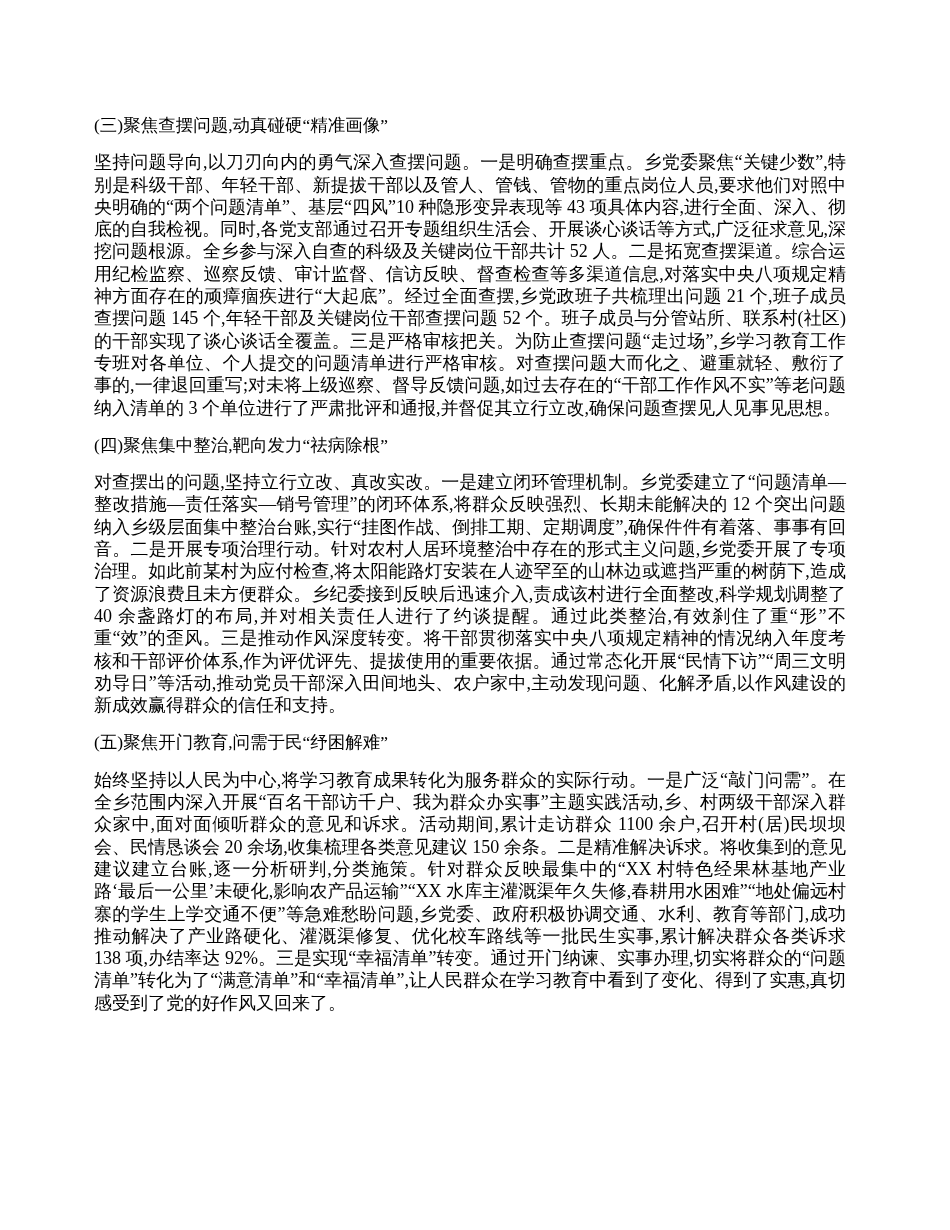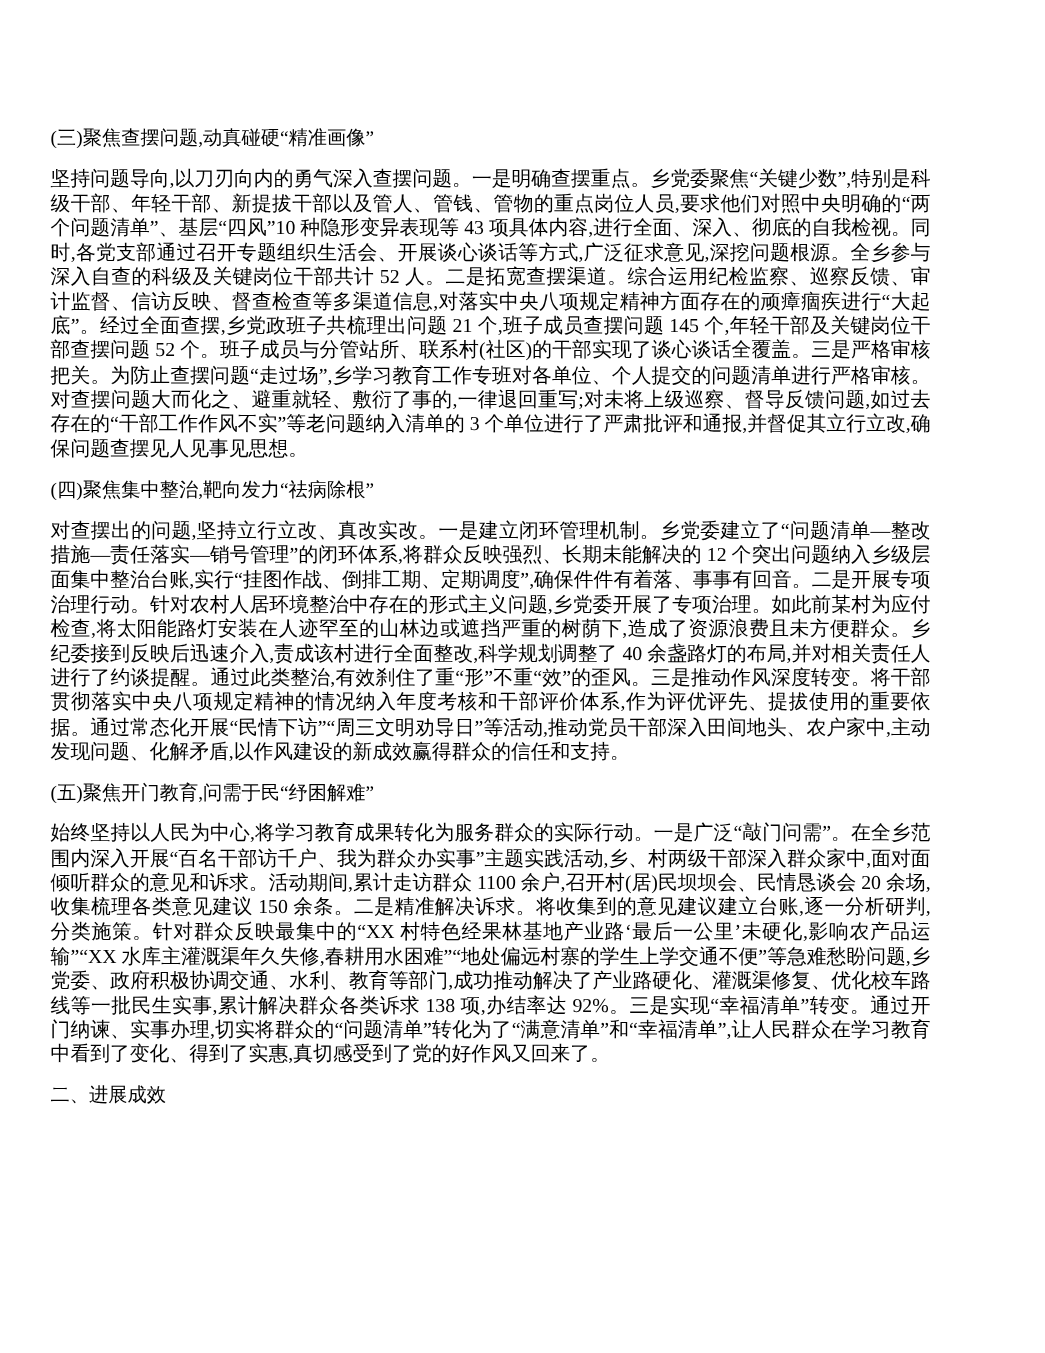--- a/index.html
+++ b/index.html
@@ -12,21 +12,21 @@
     height: 1230px;
     overflow: hidden;
     color: #000000;
     
     font-family: "Liberation Serif", "DejaVu Sans", sans-serif;
   }
   .page {
     box-sizing: border-box;
     width: 950px;
     height: 1230px;
-    padding: 114px 104px 40px 46px;
+    padding: 114px 104px 40px 94px;
     background: #ffffff;
   }
   .sec-heading {
     font-size: 17.5px;
     line-height: 22.3px;
     font-weight: normal;
     margin: 0 0 15px 0;
     white-space: pre-wrap;
   }
   .sec-body {
@@ -53,17 +53,14 @@
   <section>
     <h2 class="sec-heading">(四)聚焦集中整治,靶向发力“祛病除根”</h2>
     <p class="sec-body">对查摆出的问题,坚持立行立改、真改实改。一是建立闭环管理机制。乡党委建立了“问题清单—整改措施—责任落实—销号管理”的闭环体系,将群众反映强烈、长期未能解决的 12 个突出问题纳入乡级层面集中整治台账,实行“挂图作战、倒排工期、定期调度”,确保件件有着落、事事有回音。二是开展专项治理行动。针对农村人居环境整治中存在的形式主义问题,乡党委开展了专项治理。如此前某村为应付检查,将太阳能路灯安装在人迹罕至的山林边或遮挡严重的树荫下,造成了资源浪费且未方便群众。乡纪委接到反映后迅速介入,责成该村进行全面整改,科学规划调整了 40 余盏路灯的布局,并对相关责任人进行了约谈提醒。通过此类整治,有效刹住了重“形”不重“效”的歪风。三是推动作风深度转变。将干部贯彻落实中央八项规定精神的情况纳入年度考核和干部评价体系,作为评优评先、提拔使用的重要依据。通过常态化开展“民情下访”“周三文明劝导日”等活动,推动党员干部深入田间地头、农户家中,主动发现问题、化解矛盾,以作风建设的新成效赢得群众的信任和支持。</p>
   </section>
 
   <section>
     <h2 class="sec-heading">(五)聚焦开门教育,问需于民“纾困解难”</h2>
     <p class="sec-body">始终坚持以人民为中心,将学习教育成果转化为服务群众的实际行动。一是广泛“敲门问需”。在全乡范围内深入开展“百名干部访千户、我为群众办实事”主题实践活动,乡、村两级干部深入群众家中,面对面倾听群众的意见和诉求。活动期间,累计走访群众 1100 余户,召开村(居)民坝坝会、民情恳谈会 20 余场,收集梳理各类意见建议 150 余条。二是精准解决诉求。将收集到的意见建议建立台账,逐一分析研判,分类施策。针对群众反映最集中的“XX 村特色经果林基地产业路‘最后一公里’未硬化,影响农产品运输”“XX 水库主灌溉渠年久失修,春耕用水困难”“地处偏远村寨的学生上学交通不便”等急难愁盼问题,乡党委、政府积极协调交通、水利、教育等部门,成功推动解决了产业路硬化、灌溉渠修复、优化校车路线等一批民生实事,累计解决群众各类诉求 138 项,办结率达 92%。三是实现“幸福清单”转变。通过开门纳谏、实事办理,切实将群众的“问题清单”转化为了“满意清单”和“幸福清单”,让人民群众在学习教育中看到了变化、得到了实惠,真切感受到了党的好作风又回来了。</p>
   </section>
 
-  <section>
-    <h2 class="sec-heading">二、进展成效</h2>
-  </section>
 
 </div>
 
 </body></html>

